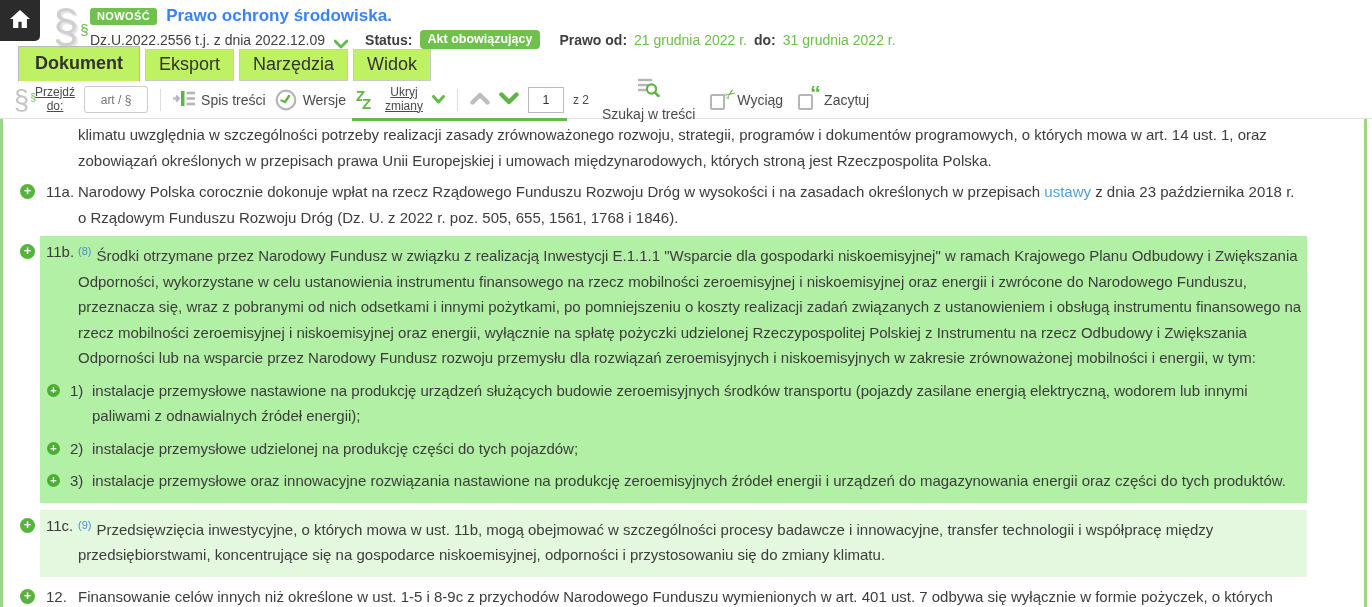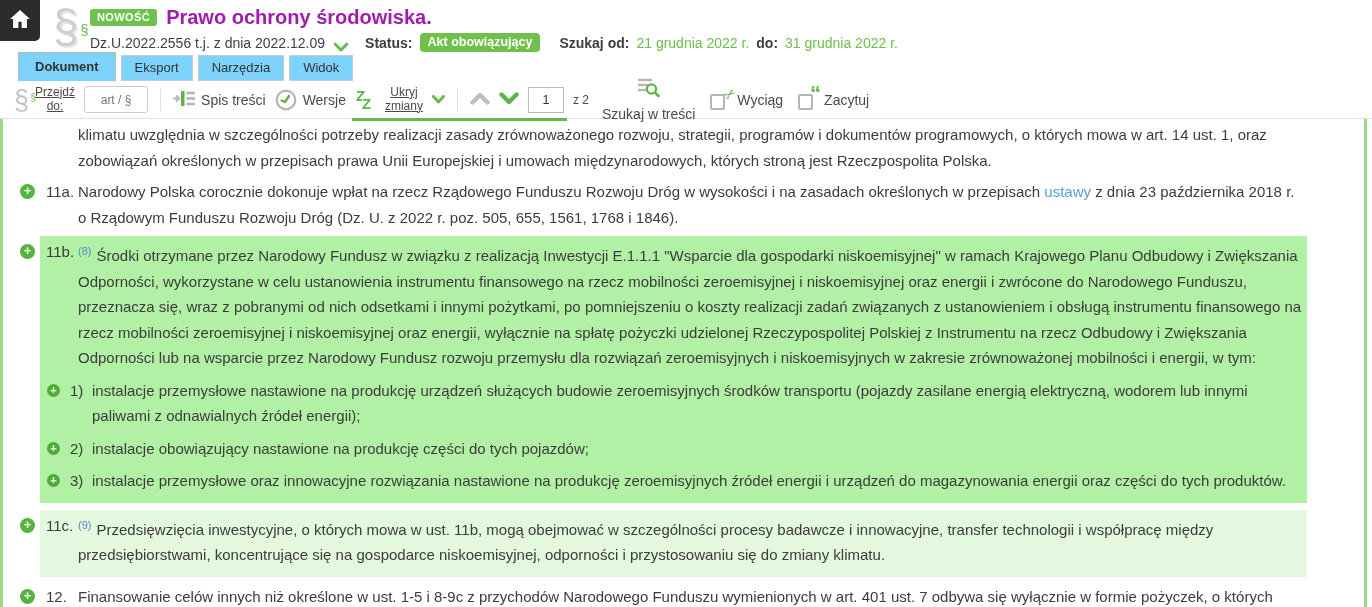--- a/index.html
+++ b/index.html
@@ -10,32 +10,32 @@
   .header { position:relative; height:54px; background:#fff; }
   .home-btn { position:absolute; left:0; top:0; width:40px; height:41px; background:#2b2b2b;
               border-radius:0 0 5px 0; display:flex; align-items:center; justify-content:center; cursor:pointer; }
   .logo-para { position:absolute; left:53px; top:0px; font-size:46px; color:#cfcfcf; line-height:52px;
                text-shadow:2px 2px 0 #e6e6e6; }
   .logo-para .mini { position:absolute; top:4px; right:-10px; font-size:15px; color:#65bb49; text-shadow:none; }
   .header-main { margin-left:90px; padding-top:6px; }
   .row1 { display:flex; align-items:center; gap:9px; }
   .badge-new { background:#6fc04c; color:#fff; font-size:11px; font-weight:bold; letter-spacing:.4px;
                padding:2px 7px 3px; border-radius:3px; }
-  .doc-title { font-size:20px; font-weight:bold; color:#a21caf; }
+  .doc-title { font-size:17px; font-weight:bold; color:#3b82f6; }
   .row2 { display:flex; align-items:center; gap:7px; margin-top:4px; font-size:14px; color:#3f3f3f; }
   .doc-id { font-weight:normal; color:#3f3f3f; }
   .chev-sm { width:14px; height:10px; margin:2px 10px 0 2px; }
   .lbl-b { font-weight:bold; }
   .badge-status { background:#6fc04c; color:#fff; font-size:12.5px; font-weight:bold;
                   padding:2px 8px 3px; border-radius:4px; margin-right:12px; }
   .date-green { color:#6abf4b; }
 
   
   .tabs { display:flex; align-items:flex-end; gap:5px; padding-left:18px; height:27px; }
-  .tab { background:#7dd3fc; border:1px solid #c9c9c9; font-size:13px; color:#333;
+  .tab { background:#bef264; border:1px solid #c9c9c9; font-size:18px; color:#333;
          padding:4px 13px 5px; cursor:pointer; position:relative; }
   .tab.active { font-weight:bold; padding:6px 16px 7px; border-color:#b9b9b9; z-index:2; margin-bottom:-1px;
                 border-bottom:1px solid #fff; }
 
   
   .toolbar { position:relative; height:38px; border-bottom:1px solid #e2e2e2; display:flex;
              align-items:center; padding-left:14px; gap:9px; font-size:12px; color:#4a4a4a; background:#fff; }
   .tb-item { display:flex; align-items:center; gap:6px; cursor:pointer; white-space:nowrap; }
   .tb-lbl2 { text-align:center; line-height:1.15;text-decoration:underline; }
   .tb-lbl { font-size:14px;text-align:center; }
@@ -103,21 +103,21 @@
     </div>
     <div class="row2">
       <span class="doc-id">Dz.U.2022.2556 t.j. z dnia 2022.12.09</span>
       <span class="chev-sm">
         <svg width="14" height="10" viewBox="0 0 14 10">
             <polyline points="1,2 7,8 13,2" fill="none" stroke="#65bb49" stroke-width="3" stroke-linecap="round" stroke-linejoin="round"></polyline>
           </svg>
       </span>
       <span class="lbl-b">Status:</span>
       <span class="badge-status">Akt obowiązujący</span>
-      <span class="lbl-b">Szukaj od:</span>
+      <span class="lbl-b">Prawo od:</span>
       <span class="date-green">21 grudnia 2022 r.</span>
       <span class="lbl-b">do:</span>
       <span class="date-green">31 grudnia 2022 r.</span>
     </div>
   </div>
 </div>
 
 <div class="tabs">
   <div class="tab active">Dokument</div>
   <div class="tab">Eksport</div>
@@ -233,21 +233,21 @@
         <sup class="ref">(8)</sup><span>Środki otrzymane przez Narodowy Fundusz w związku z realizacją Inwestycji E.1.1.1 "Wsparcie dla gospodarki niskoemisyjnej" w ramach Krajowego Planu Odbudowy i Zwiększania Odporności, wykorzystane w celu ustanowienia instrumentu finansowego na rzecz mobilności zeroemisyjnej i niskoemisyjnej oraz energii i zwrócone do Narodowego Funduszu, przeznacza się, wraz z pobranymi od nich odsetkami i innymi pożytkami, po pomniejszeniu o koszty realizacji zadań związanych z ustanowieniem i obsługą instrumentu finansowego na rzecz mobilności zeroemisyjnej i niskoemisyjnej oraz energii, wyłącznie na spłatę pożyczki udzielonej Rzeczypospolitej Polskiej z Instrumentu na rzecz Odbudowy i Zwiększania Odporności lub na wsparcie przez Narodowy Fundusz rozwoju przemysłu dla rozwiązań zeroemisyjnych i niskoemisyjnych w zakresie zrównoważonej mobilności i energii, w tym:</span>
       </div>
       <div class="sub">
         <span class="plus-sub">+</span>
         <span class="num-sub">1)</span>
         <span>instalacje przemysłowe nastawione na produkcję urządzeń służących budowie zeroemisyjnych środków transportu (pojazdy zasilane energią elektryczną, wodorem lub innymi paliwami z odnawialnych źródeł energii);</span>
       </div>
       <div class="sub">
         <span class="plus-sub">+</span>
         <span class="num-sub">2)</span>
-        <span>instalacje obowiązujący nastawione na produkcję części do tych pojazdów;</span>
+        <span>instalacje przemysłowe udzielonej na produkcję części do tych pojazdów;</span>
       </div>
       <div class="sub">
         <span class="plus-sub">+</span>
         <span class="num-sub">3)</span>
         <span>instalacje przemysłowe oraz innowacyjne rozwiązania nastawione na produkcję zeroemisyjnych źródeł energii i urządzeń do magazynowania energii oraz części do tych produktów.</span>
       </div>
     </div>
   </div>
 
   <div class="hl hl-light">

